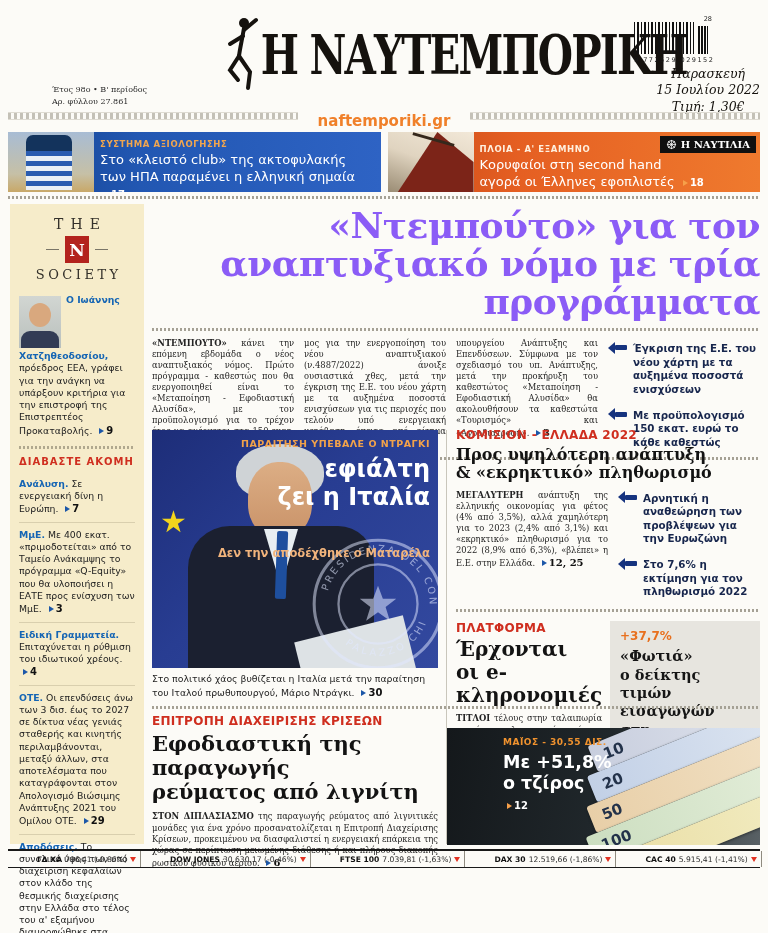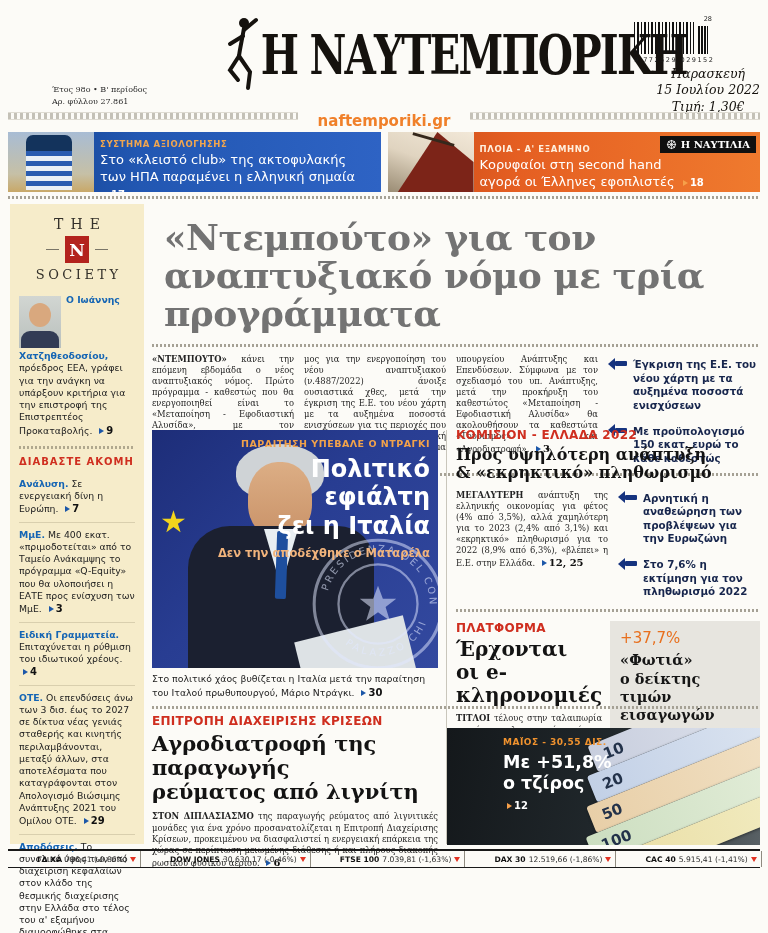--- a/index.html
+++ b/index.html
@@ -88,22 +88,22 @@
   .pageref b { font-size:10px; color:#111; }
   .pageref.white b { color:#fff; }
   .pr-arrow.orange { border-left-color:#f6a04a; }
   .bullet { display:flex; gap:6px; font-weight:bold; font-size:10.3px; line-height:1.3; color:#17264d; }
   .b-arrow { flex:none; position:relative; margin-top:3px; margin-left:7px; width:12px; height:5px; background:#16337f; border-radius:1px; }
   .b-arrow::before { content:""; position:absolute; left:-7px; top:-3.5px; border-top:6px solid transparent; border-bottom:6px solid transparent;
     border-right:7px solid #16337f; }
 
   
   .main { position:absolute; left:152px; top:206px; width:608px; }
-  .lead-headline { margin:12px; font-family:"DejaVu Serif","Liberation Serif",serif; font-weight:bold; font-size:36px; line-height:1.06;
-    letter-spacing:-0.5px; color:#737373; }
+  .lead-headline { margin:0; font-family:"DejaVu Serif","Liberation Serif",serif; font-weight:bold; font-size:36px; line-height:1.06;
+    letter-spacing:-0.5px; color:#8b5cf6;text-align:right; }
   .lead-subhead { font-size:15px; color:#1c1c1c; margin-top:7px; }
   .main .dotsep { margin-top:8px; }
   .lead-body { display:flex; gap:10px; margin-top:7px; }
   .lb-col { flex:1; font-family:"DejaVu Serif",serif; font-size:8.4px; line-height:1.3; text-align:justify; color:#242424; }
   .lb-bullets { width:152px; flex:none; display:flex; flex-direction:column; gap:13px; margin-top:4px; }
 
   
   .photo { position:absolute; left:152px; top:430px; width:286px; height:238px; overflow:hidden;
     background:linear-gradient(135deg,#1d2d78 0%,#283d92 45%,#33499f 100%); }
   .eu-star { position:absolute; left:8px; top:74px; color:#f2d41c; font-size:30px; }
@@ -126,21 +126,21 @@
   .rc-head { margin:4px 0 8px; font-family:"DejaVu Serif",serif; font-weight:bold; font-size:16px; line-height:1.12; color:#131313; }
   .rc-row { display:flex; gap:10px; }
   .rc-body { flex:1; font-family:"DejaVu Serif",serif; font-size:8.4px; line-height:1.32; text-align:justify; color:#242424; }
   .rc-bullets { width:142px; flex:none; display:flex; flex-direction:column; gap:13px; margin-top:2px; }
   .rc-sep { margin:11px 0 9px; }
   .plat-row { display:flex; gap:8px; }
   .plat { flex:1; }
   .plat-head { margin:3px 0 6px; font-family:"DejaVu Serif",serif; font-weight:bold; font-size:20px; line-height:1.15; color:#131313; }
   .plat-body { font-family:"DejaVu Serif",serif; font-size:8.4px; line-height:1.32; text-align:justify; color:#242424; }
   .fotia { width:150px; flex:none; background:#e7e5df; padding:8px 10px; align-self:flex-start; }
-  .fotia-pct { color:#e8701e; font-weight:normal; font-size:15px; }
+  .fotia-pct { color:#e8701e; font-weight:bold; font-size:12px; }
   .fotia-text { margin-top:4px; font-family:"DejaVu Serif",serif; font-weight:bold; font-size:14.5px; line-height:1.26; color:#161616; }
 
   
   .lignite { position:absolute; left:152px; top:714px; width:286px; }
   .lig-head { margin:4px 0 7px; font-family:"DejaVu Serif",serif; font-weight:bold; font-size:21px; line-height:1.15; color:#131313; }
   .lig-body { font-family:"DejaVu Serif",serif; font-size:8.4px; line-height:1.32; text-align:justify; color:#242424; }
 
   
   .money { position:absolute; left:447px; top:728px; width:313px; height:117px; overflow:hidden; color:#fff;
     background:linear-gradient(100deg,#14181b 0%,#20272b 50%,#394145 75%,#596165 100%); }
@@ -335,21 +335,20 @@
       <polygon points="50,38 53.2,46.5 62,46.5 55,52 57.8,61 50,55.5 42.2,61 45,52 38,46.5 46.8,46.5" fill="rgba(225,232,255,0.65)"></polygon>
       <text font-size="6.5" letter-spacing="1.5" fill="rgba(225,232,255,0.7)">
         <textPath href="#sealTop" startOffset="8%">PRESIDENZA DEL CONSIGLIO</textPath>
       </text>
       <text font-size="6.5" letter-spacing="2" fill="rgba(225,232,255,0.7)">
         <textPath href="#sealBot" startOffset="28%">PALAZZO CHI</textPath>
       </text>
     </svg>
     <div class="ph-kicker">ΠΑΡΑΙΤΗΣΗ ΥΠΕΒΑΛΕ Ο ΝΤΡΑΓΚΙ</div>
     <h3 class="ph-head">
-      <div>Πολιτικό</div>
       <div>εφιάλτη</div>
       <div>ζει η Ιταλία</div>
     </h3>
     <div class="ph-sub">Δεν την αποδέχθηκε ο Ματαρέλα</div>
   </figure>
   <div class="ph-caption">
     <span>Στο πολιτικό χάος βυθίζεται η Ιταλία μετά την παραίτηση του Ιταλού πρωθυπουργού, Μάριο Ντράγκι.</span>
     <span class="pageref"><span class="pr-arrow"></span><b>30</b></span>
   </div>
 
@@ -403,21 +402,21 @@
         </div>
       </div>
     </div>
   </section>
 
   <div class="dotsep sep-mid"></div>
 
   <section class="lignite">
     <div class="kicker">ΕΠΙΤΡΟΠΗ ΔΙΑΧΕΙΡΙΣΗΣ ΚΡΙΣΕΩΝ</div>
     <h3 class="lig-head">
-      <div>Αγροδιατροφή της παραγωγής</div>
+      <div>Εφοδιαστική της παραγωγής</div>
       <div>ρεύματος από λιγνίτη</div>
     </h3>
     <div class="lig-body">
       <b>ΣΤΟΝ ΔΙΠΛΑΣΙΑΣΜΟ</b><span> της παραγωγής ρεύματος από λιγνιτικές μονάδες για ένα χρόνο προσανατολίζεται η Επιτροπή Διαχείρισης Κρίσεων, προκειμένου να διασφαλιστεί η ενεργειακή επάρκεια της χώρας σε περίπτωση μειωμένης διάθεσης ή και πλήρους διακοπής ρωσικού φυσικού αερίου.</span>
       <span class="pageref"><span class="pr-arrow"></span><b>6</b></span>
     </div>
   </section>
 
   <section class="money">
     <div class="notes">

